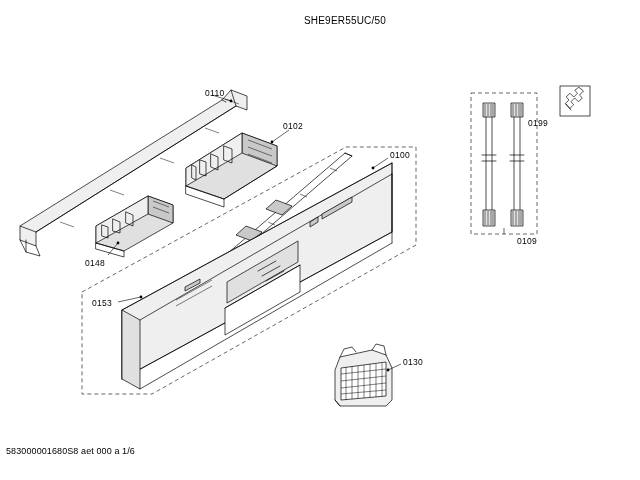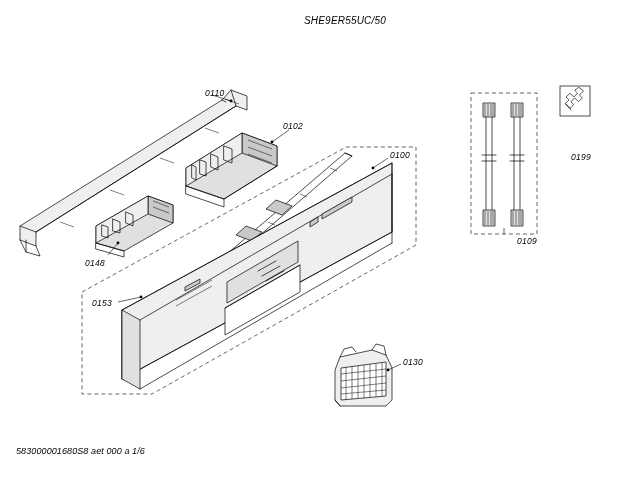--- a/index.html
+++ b/index.html
@@ -11,21 +11,20 @@
     height: 480px;
     background: #ffffff;
     font-family: "Liberation Sans", sans-serif;
     overflow: hidden;
   }
   #sheet {
     position: relative;
     width: 640px;
     height: 480px;
     background: #ffffff;
-    font-style: italic;
   }
   .hdr-model {
     position: absolute;
     left: 255px;
     top: 15px;
     width: 180px;
     text-align: center;
     font-size: 10px;
     color: #000;
     letter-spacing: 0.2px;
@@ -35,21 +34,21 @@
     left: 392px;
     top: 15px;
     width: 160px;
     text-align: center;
     font-size: 9.5px;
     line-height: 12px;
     color: #000;
   }
   .footer {
     position: absolute;
-    left: 16px;
+    left: 6px;
     top: 446px;
     font-size: 9px;
     color: #000;
     letter-spacing: 0.1px;
   }
   .lbl {
     position: absolute;
     font-size: 8.5px;
     color: #000;
     white-space: nowrap;
@@ -266,17 +265,17 @@
     </g>
   </svg>
 
   <div class="lbl" style="left:185px; top:88px;margin-left:20px;">0110</div>
   <div class="lbl" style="left:283px; top:121px;">0102</div>
   <div class="lbl" style="left:85px; top:258px;">0148</div>
   <div class="lbl" style="left:390px; top:150px;">0100</div>
   <div class="lbl" style="left:92px; top:298px;">0153</div>
   <div class="lbl" style="left:403px; top:357px;">0130</div>
   <div class="lbl" style="left:492px; top:236px;padding-left:25px;">0109</div>
-  <div class="lbl" style="left:571px; top:118px;margin-top:34px;">0199</div>
+  <div class="lbl" style="left:528px; top:118px;">0199</div>
 
   <div class="footer">583000001680S8 aet 000 a 1/6</div>
 
 </div>
 
 </body></html>

